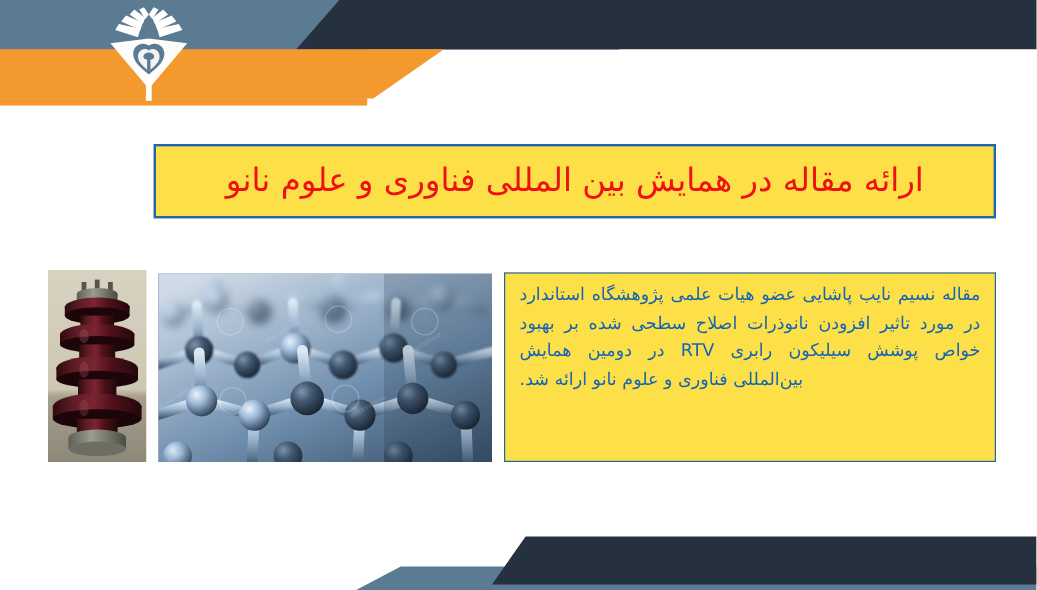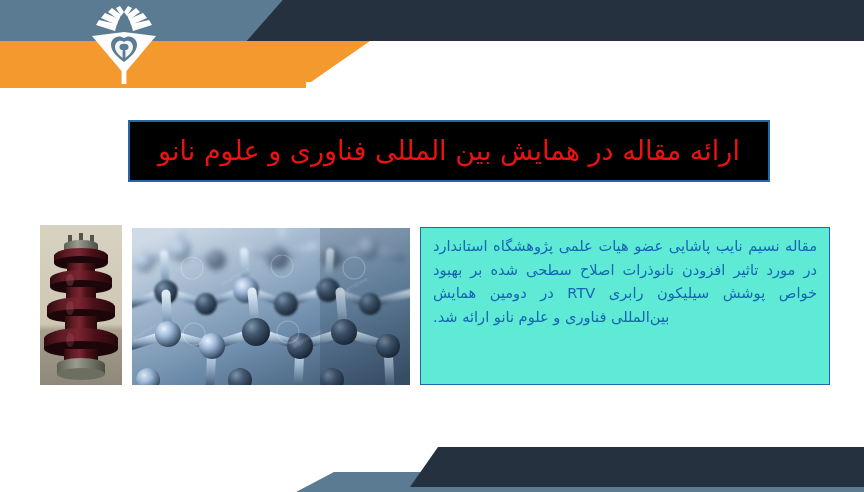--- a/index.html
+++ b/index.html
@@ -39,29 +39,28 @@
     position: absolute;
     left: 74px; top: 2px;
     width: 100px; height: 84px;
   }
   .logo-svg { display: block; width: 100px; height: 84px; }
 
   
   .title-box {
     position: absolute;
     left: 128px; top: 120px;
-    width: 642px; height: 62px;
+    width: 702px; height: 62px;
     border: 2px solid #2266b0;
-    background: #000000;
+    background: #fde047;
     box-sizing: border-box;
     display: flex;
     align-items: center;
     justify-content: center;
     padding: 0 10px;
-    text-decoration: underline;
   }
   .title-text {
     color: #ee1111;
     font-size: 27px;
     line-height: 1.15;
     font-weight: 400;
     white-space: nowrap;
     direction: rtl;
     text-align: center;
     font-family: "DejaVu Sans", "Liberation Sans", sans-serif;
@@ -86,21 +85,21 @@
     background: #5c7fa6;
   }
   .nano-svg { display: block; width: 278px; height: 157px; }
 
   
   .body-box {
     position: absolute;
     left: 420px; top: 227px;
     width: 410px; height: 158px;
     border: 1.5px solid #2266b0;
-    background: #5eead4;
+    background: #fde047;
     box-sizing: border-box;
     padding: 6px 12px 16px 12px;
   }
   .body-text {
     color: #1664b4;
     font-size: 14.6px;
     line-height: 1.62;
     direction: rtl;
     text-align: justify;
     text-align-last: left;

